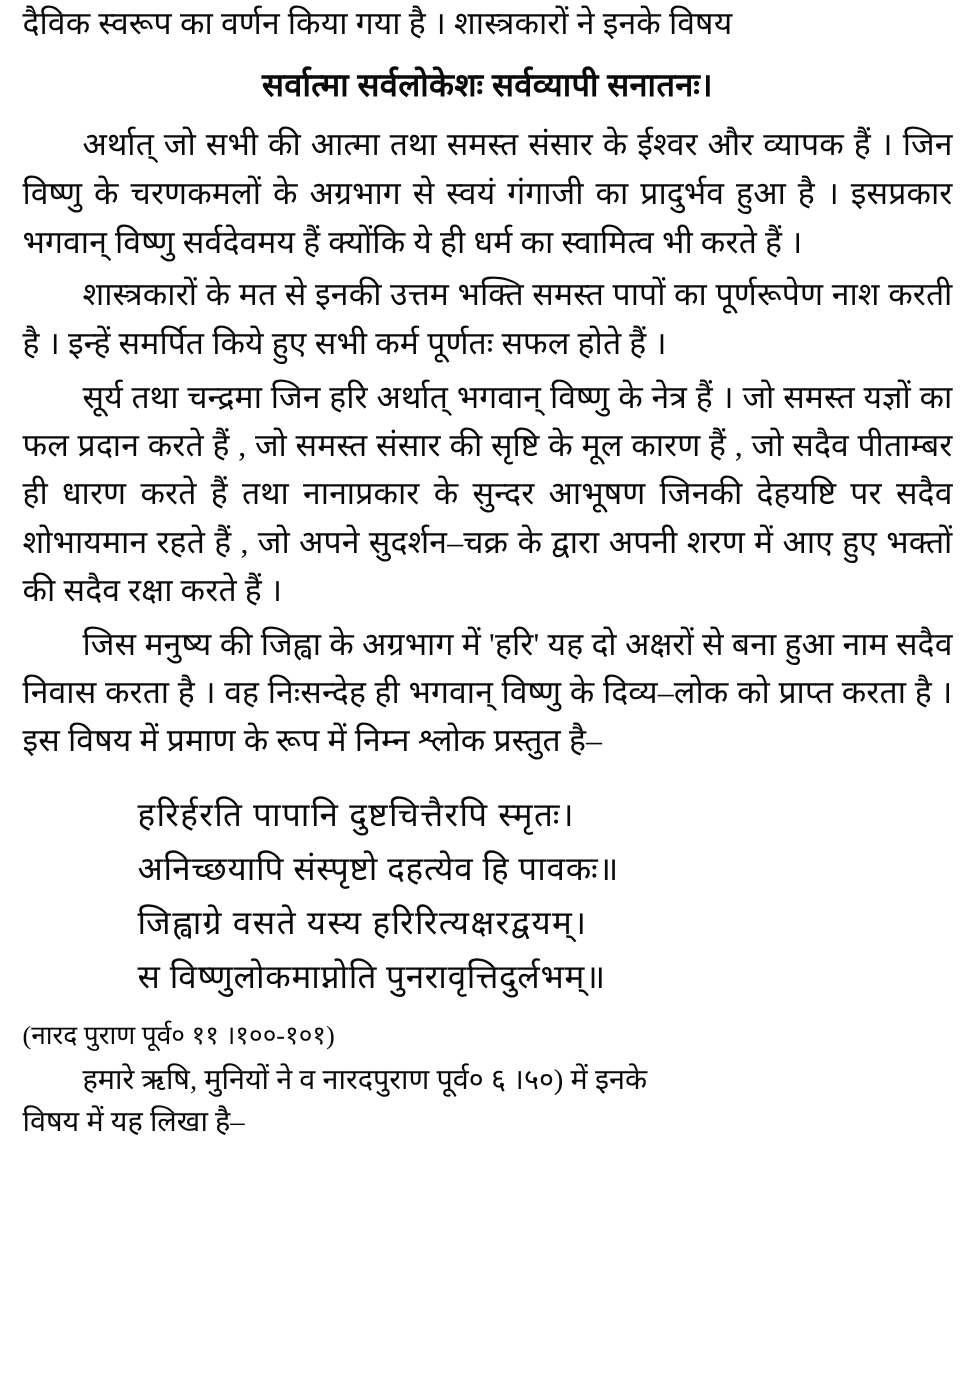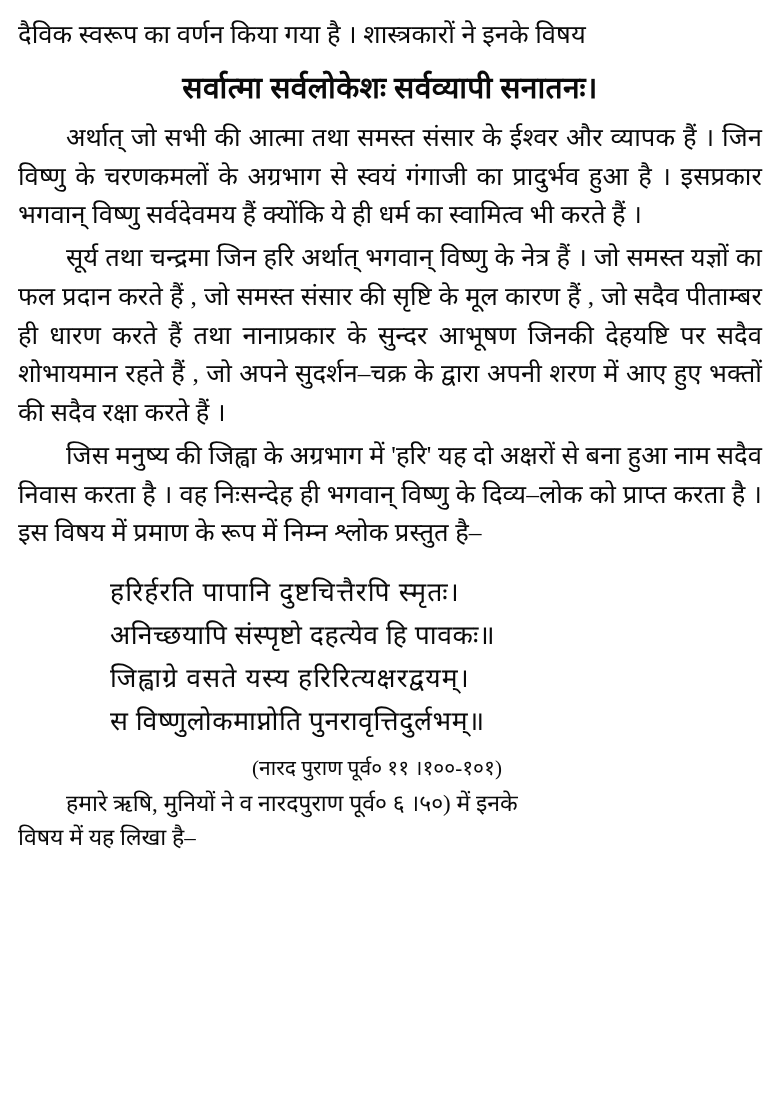--- a/index.html
+++ b/index.html
@@ -31,21 +31,21 @@
     font-weight: 500;
   }
   .para.indent {
     text-indent: 48px;
     font-family: Liberation Serif, serif;
   }
   .para.tight {
     margin-bottom: 2px;
   }
   .verse {
-    font-size: 30px;
+    font-size: 26px;
     font-weight: bold;
     text-align: center;
     margin: 12px 0 10px 0;
     letter-spacing: 0.3px;
     line-height: 1.4;
   }
   .shloka-block {
     margin: 18px 0 6px 0;
   }
   .shloka-line {
@@ -54,48 +54,49 @@
     line-height: 1.62;
     letter-spacing: 0.6px;
     padding-left: 92px;
     white-space: nowrap;
   }
   .shloka-line.sp {
     letter-spacing: 1.2px;
   }
   .citation {
     font-size: 21px;
-    text-align: center;
+    text-align: left;
     padding-right: 26px;
     margin: 10px 0 6px 0;
     font-weight: 500;
   }
   .closing {
     font-size: 23px;
     line-height: 1.5;
     font-weight: 500;
   }
   .closing .l1 { text-indent: 48px; }
   .top-block {
-    margin-top: 16px;
+    margin-top: 0;
   }
 </style>
 </head>
 <body>
 
 <div class="page">
 
   <div class="top-block">
     <div class="para tight">दैविक स्वरूप का वर्णन किया गया है । शास्त्रकारों ने इनके विषय</div>
   </div>
 
   <div class="verse">सर्वात्मा सर्वलोकेशः सर्वव्यापी सनातनः।</div>
 
   <p class="para indent">अर्थात् जो सभी की आत्मा तथा समस्त संसार के ईश्वर और व्यापक हैं । जिन विष्णु के चरणकमलों के अग्रभाग से स्वयं गंगाजी का प्रादुर्भव हुआ है । इसप्रकार भगवान् विष्णु सर्वदेवमय हैं क्योंकि ये ही धर्म का स्वामित्व भी करते हैं ।</p>
 
+  <p class="para indent">शास्त्रकारों के मत से इनकी उत्तम भक्ति समस्त पापों का पूर्णरूपेण नाश करती है । इन्हें समर्पित किये हुए सभी कर्म पूर्णतः सफल होते हैं ।</p>
 
   <p class="para indent">सूर्य तथा चन्द्रमा जिन हरि अर्थात् भगवान् विष्णु के नेत्र हैं । जो समस्त यज्ञों का फल प्रदान करते हैं , जो समस्त संसार की सृष्टि के मूल कारण हैं , जो सदैव पीताम्बर ही धारण करते हैं तथा नानाप्रकार के सुन्दर आभूषण जिनकी देहयष्टि पर सदैव शोभायमान रहते हैं , जो अपने सुदर्शन–चक्र के द्वारा अपनी शरण में आए हुए भक्तों की सदैव रक्षा करते हैं ।</p>
 
   <p class="para indent">जिस मनुष्य की जिह्वा के अग्रभाग में 'हरि' यह दो अक्षरों से बना हुआ नाम सदैव निवास करता है । वह निःसन्देह ही भगवान् विष्णु के दिव्य–लोक को प्राप्त करता है । इस विषय में प्रमाण के रूप में निम्न श्लोक प्रस्तुत है–</p>
 
   <div class="shloka-block">
     <div class="shloka-line sp">हरिर्हरति पापानि दुष्टचित्तैरपि स्मृतः।</div>
     <div class="shloka-line">अनिच्छयापि संस्पृष्टो दहत्येव हि पावकः॥</div>
     <div class="shloka-line sp">जिह्वाग्रे वसते यस्य हरिरित्यक्षरद्वयम्।</div>
     <div class="shloka-line">स विष्णुलोकमाप्नोति पुनरावृत्तिदुर्लभम्॥</div>

